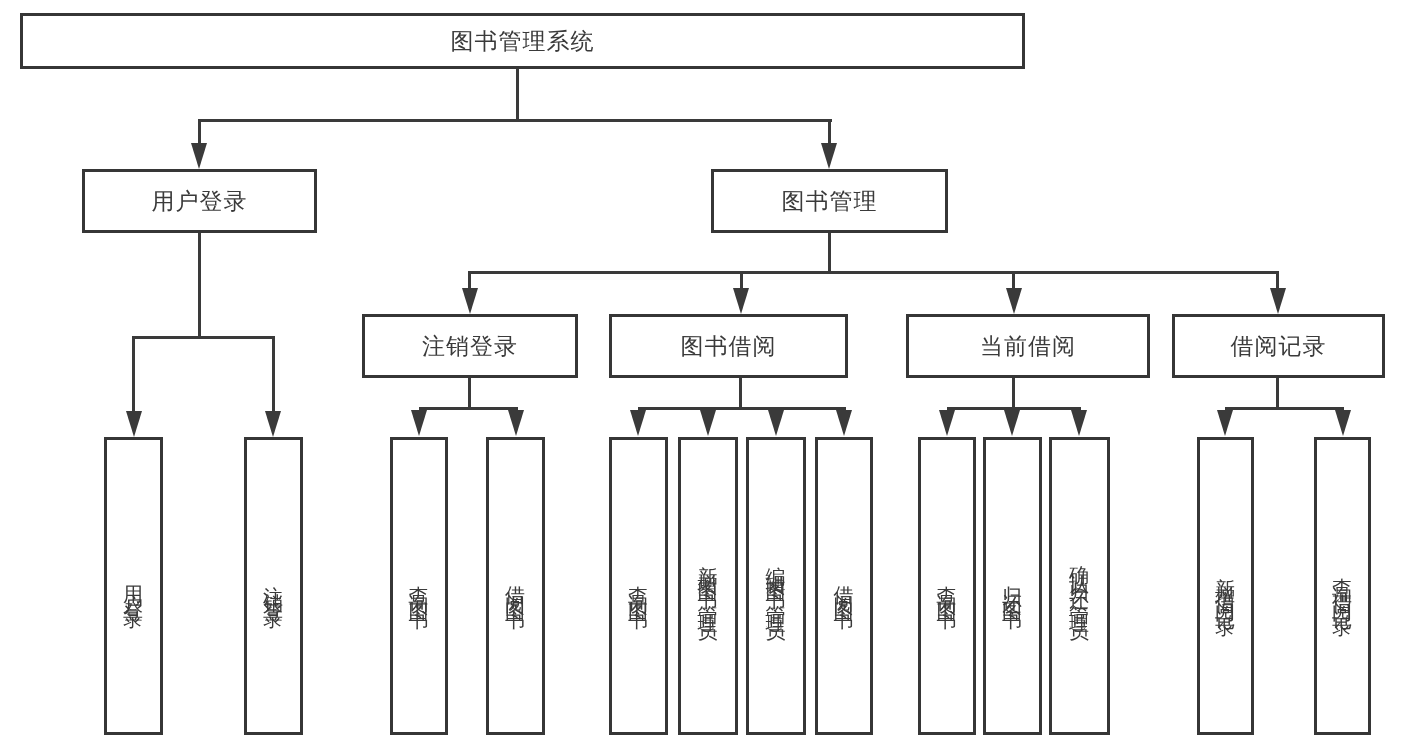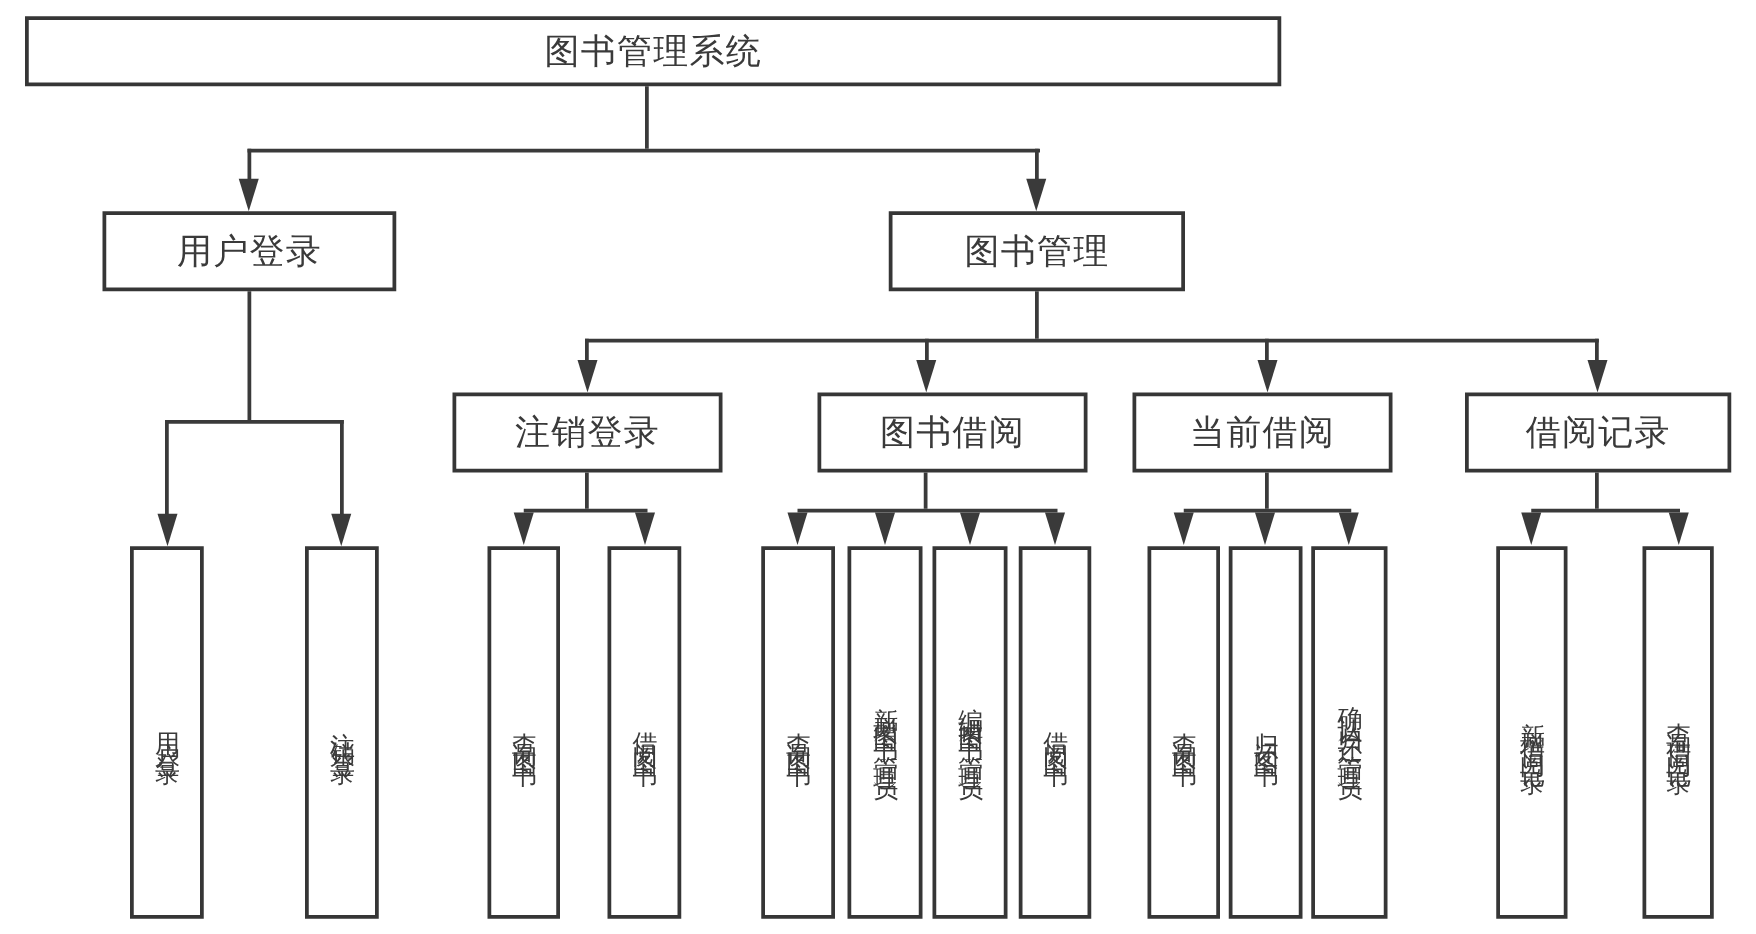--- a/index.html
+++ b/index.html
@@ -14,21 +14,21 @@
   }
   
   .box {
     position: absolute;
     box-sizing: border-box;
     background: #ffffff;
     border: 3px solid #363636;
     display: flex;
     align-items: center;
     justify-content: center;
-    font-size: 28px;
+    font-size: 23px;
     color: #3a3a3a;
     letter-spacing: 1px;
   }
   .vbox {
     position: absolute;
     box-sizing: border-box;
     background: #ffffff;
     border: 3px solid #363636;
     display: flex;
     align-items: center;
@@ -102,24 +102,24 @@
   <div class="lv" style="left:1012px; top:271px; height:20px;"></div>
   <div class="lv" style="left:1276px; top:271px; height:20px;"></div>
   <div class="ah" style="left:462px; top:288px;"></div>
   <div class="ah" style="left:733px; top:288px;"></div>
   <div class="ah" style="left:1006px; top:288px;"></div>
   <div class="ah" style="left:1270px; top:288px;"></div>
 
   <div class="box" style="left:362px; top:314px; width:216px; height:64px;">
     <span>注销登录</span>
   </div>
-  <div class="box" style="left:654px; top:314px; width:216px; height:64px;">
+  <div class="box" style="left:609px; top:314px; width:239px; height:64px;">
     <span>图书借阅</span>
   </div>
-  <div class="box" style="left:906px; top:314px; width:208px; height:64px;">
+  <div class="box" style="left:906px; top:314px; width:244px; height:64px;">
     <span>当前借阅</span>
   </div>
   <div class="box" style="left:1172px; top:314px; width:213px; height:64px;">
     <span>借阅记录</span>
   </div>
 
   <div class="lv" style="left:468px; top:378px; height:29px;"></div>
   <div class="lh" style="left:419px; top:407px; width:99px;"></div>
   <div class="ah" style="left:411px; top:410px;"></div>
   <div class="ah" style="left:508px; top:410px;"></div>

